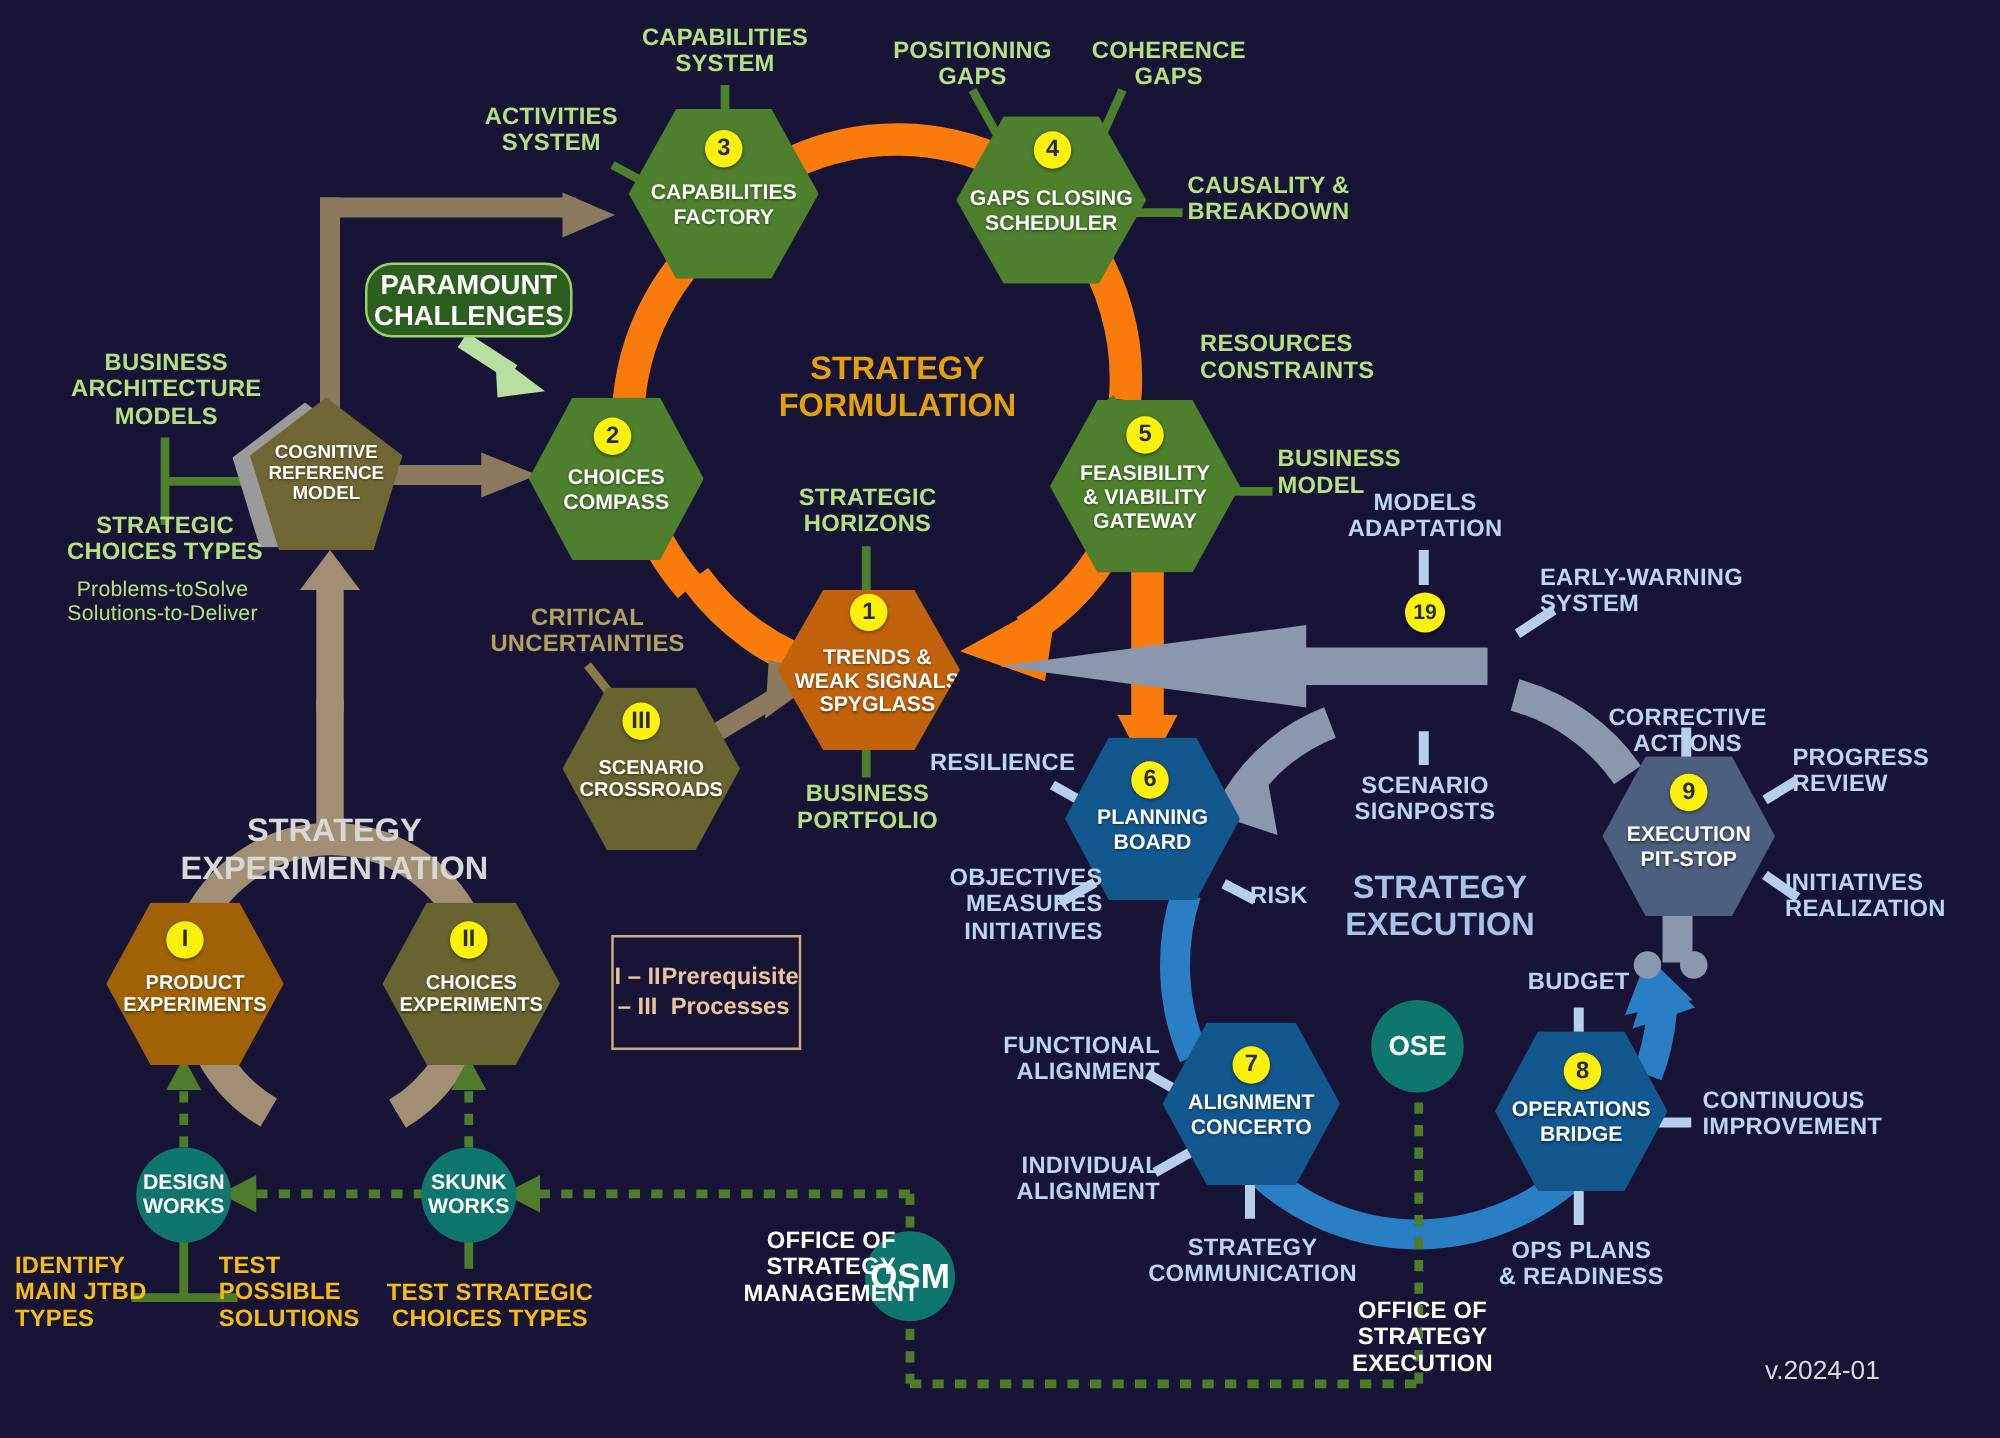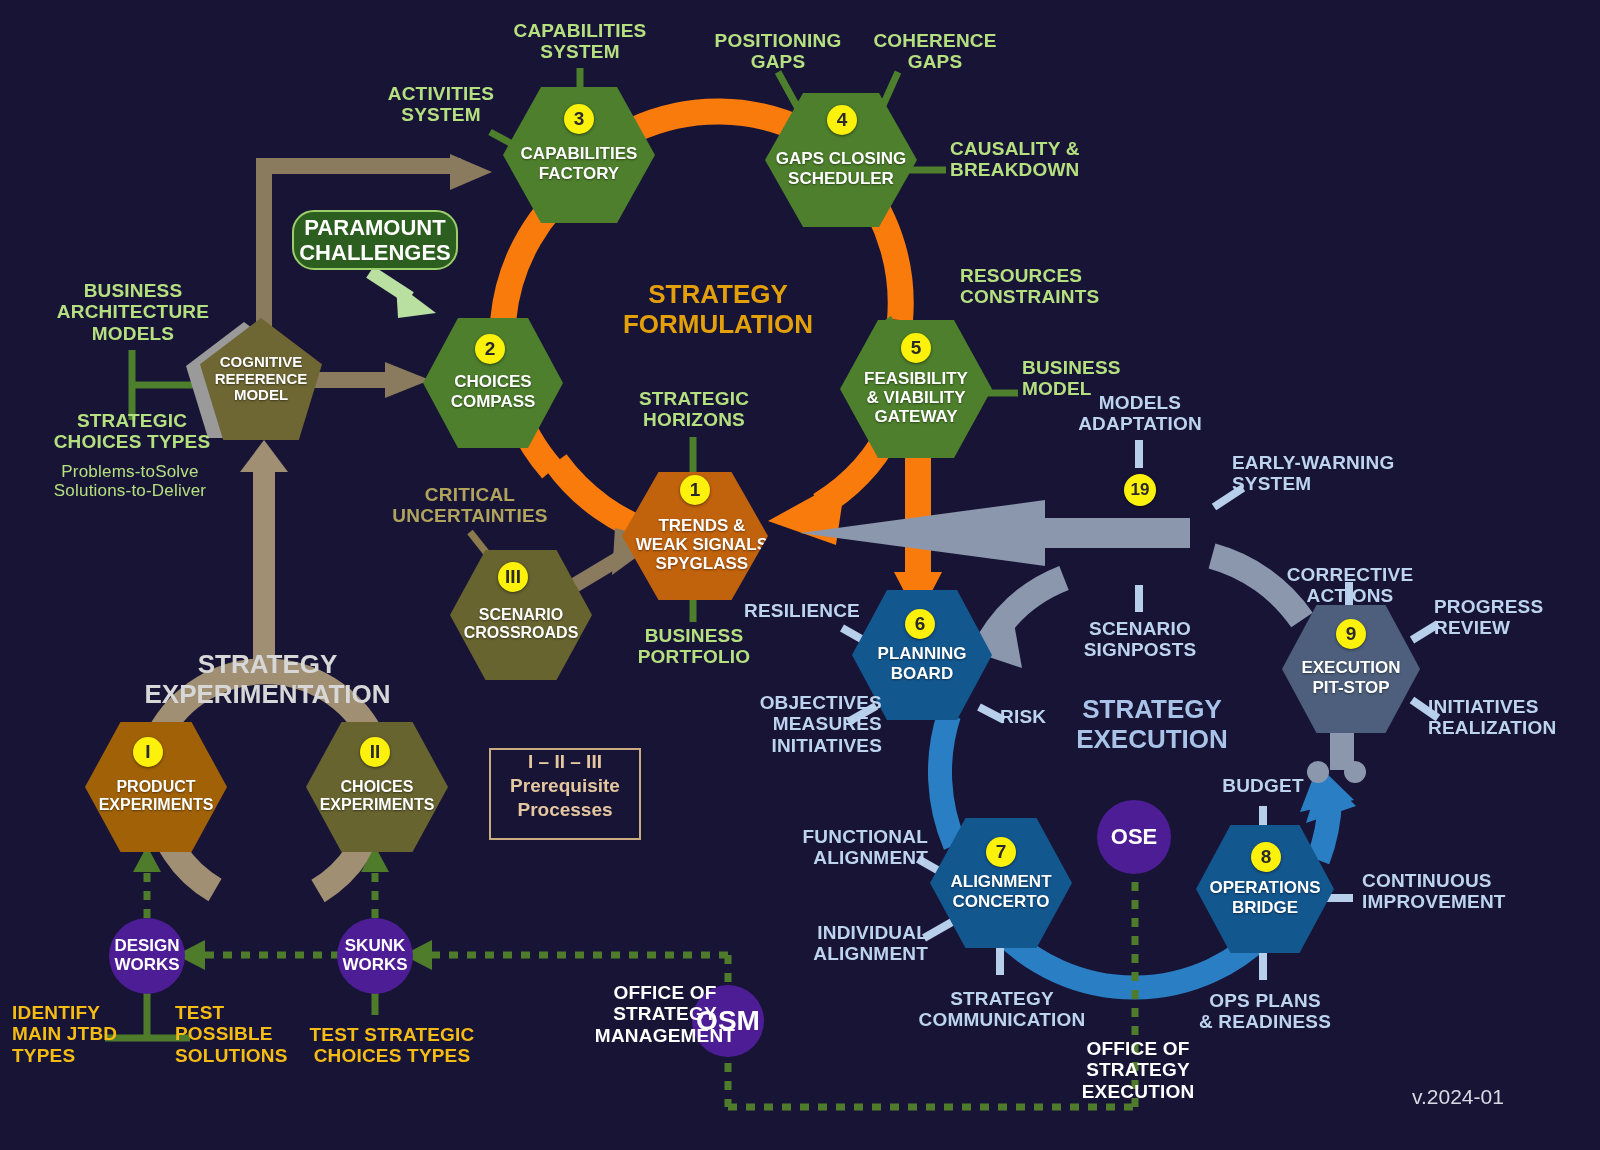--- a/index.html
+++ b/index.html
@@ -30,27 +30,27 @@
 
   .badge{position:absolute;border-radius:50%;background:#fbf10a;color:#2a2a2a;
          font-weight:bold;display:flex;align-items:center;justify-content:center;
          font-size:19px;box-shadow:0 1px 3px rgba(0,0,0,.5);}
 
   .pill{position:absolute;border:2.5px solid #9ccf6a;border-radius:22px;
         background:#2c5e1f;color:#ffffff;font-weight:bold;font-size:22px;
         display:flex;align-items:center;justify-content:center;text-align:center;
         line-height:1.15;white-space:pre-line;}
 
-  .circ{position:absolute;border-radius:50%;background:#4c1d95;color:#fff;
+  .circ{position:absolute;border-radius:50%;background:#0f766e;color:#fff;
         font-weight:bold;display:flex;align-items:center;justify-content:center;
         text-align:center;line-height:1.1;white-space:pre-line;}
 
   .prereq{position:absolute;border:2px solid #cbab82;color:#e5c79f;
           font-weight:bold;font-size:19px;text-align:center;line-height:1.25;
-          display:flex;flex-direction:column;align-items:center;
+          display:flex;align-items:center;
           white-space:pre-line;}
 
   .version{position:absolute;color:#d9d9e3;font-size:21px;font-weight:normal;}
 </style>
 </head>
 <body>
 
 <div id="stage">
 
   <svg id="canvas" viewBox="0 0 1600 1150">

